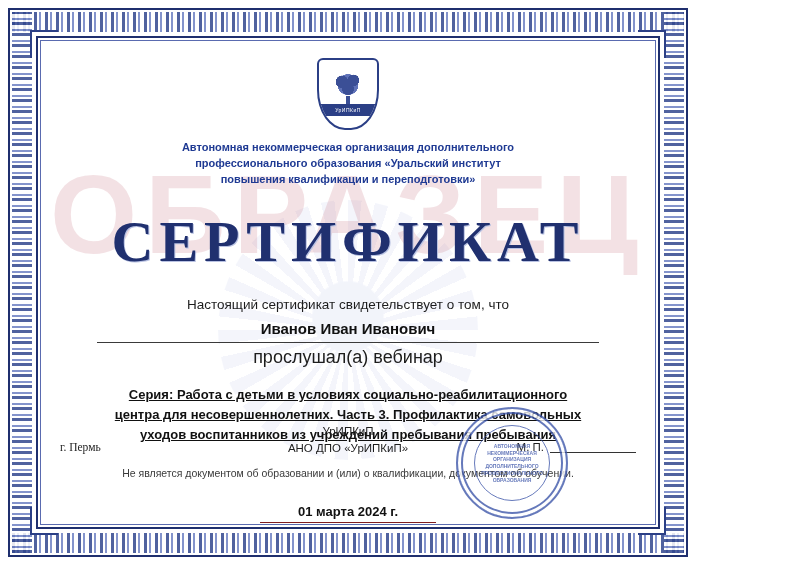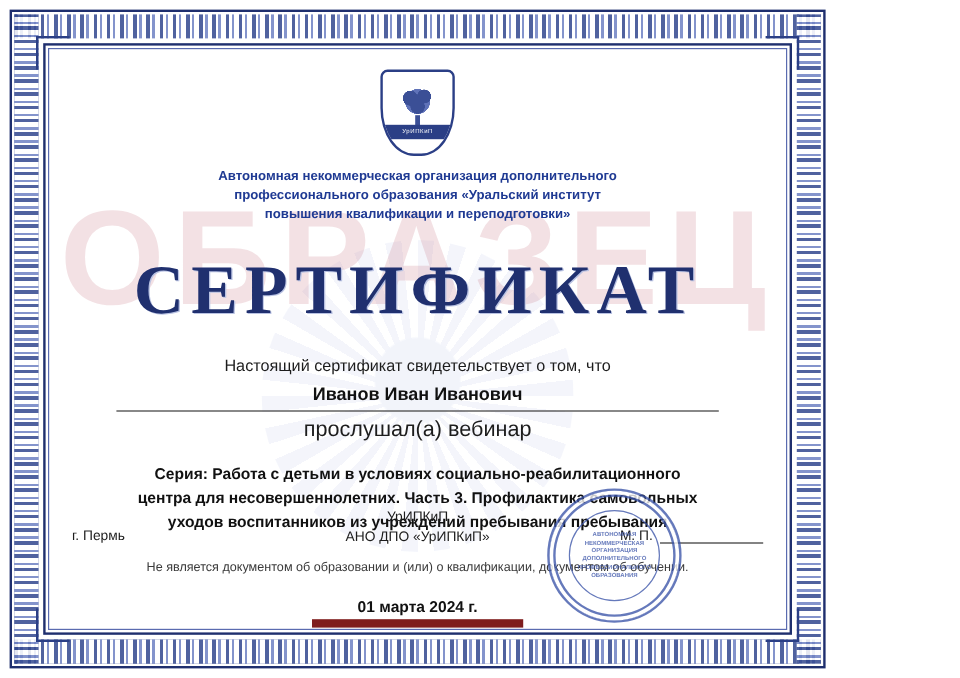--- a/index.html
+++ b/index.html
@@ -202,33 +202,35 @@
     margin: 4px 0 16px;
   }
 
   .course {
     font-size: 13px;
     font-weight: 700;
     color: #111111;
     line-height: 1.55;
     width: 82%;
     margin: 17px auto;
+    text-decoration: underline;
   }
 
   
   .footer {
     position: absolute;
     left: 0; right: 0; bottom: 56px;
     height: 60px;
   }
   .city {
     position: absolute;
     left: 4px; bottom: 6px;
     font-size: 11.5px;
     color: #1d1d1d;
+    font-family: Liberation Serif, serif;
   }
   .director {
     position: absolute;
     left: 50%;
     transform: translateX(-50%);
     bottom: 2px;
     font-size: 11.5px;
     color: #1d1d1d;
     line-height: 1.5;
     text-align: center;
@@ -286,21 +288,21 @@
   }
 
   .date {
     position: absolute;
     left: 50%;
     transform: translateX(-50%);
     bottom: -8px;
     font-size: 13px;
     font-weight: 700;
     color: #111111;
-    border-bottom: 7px solid #7f1d1d;
+    border-bottom: 1px solid #7f1d1d;
     padding: 0 38px 3px;
   }
 </style>
 </head>
 <body>
 
 <div class="page">
 
   <div class="frame-outer"></div>
   <div class="band-top"></div>

